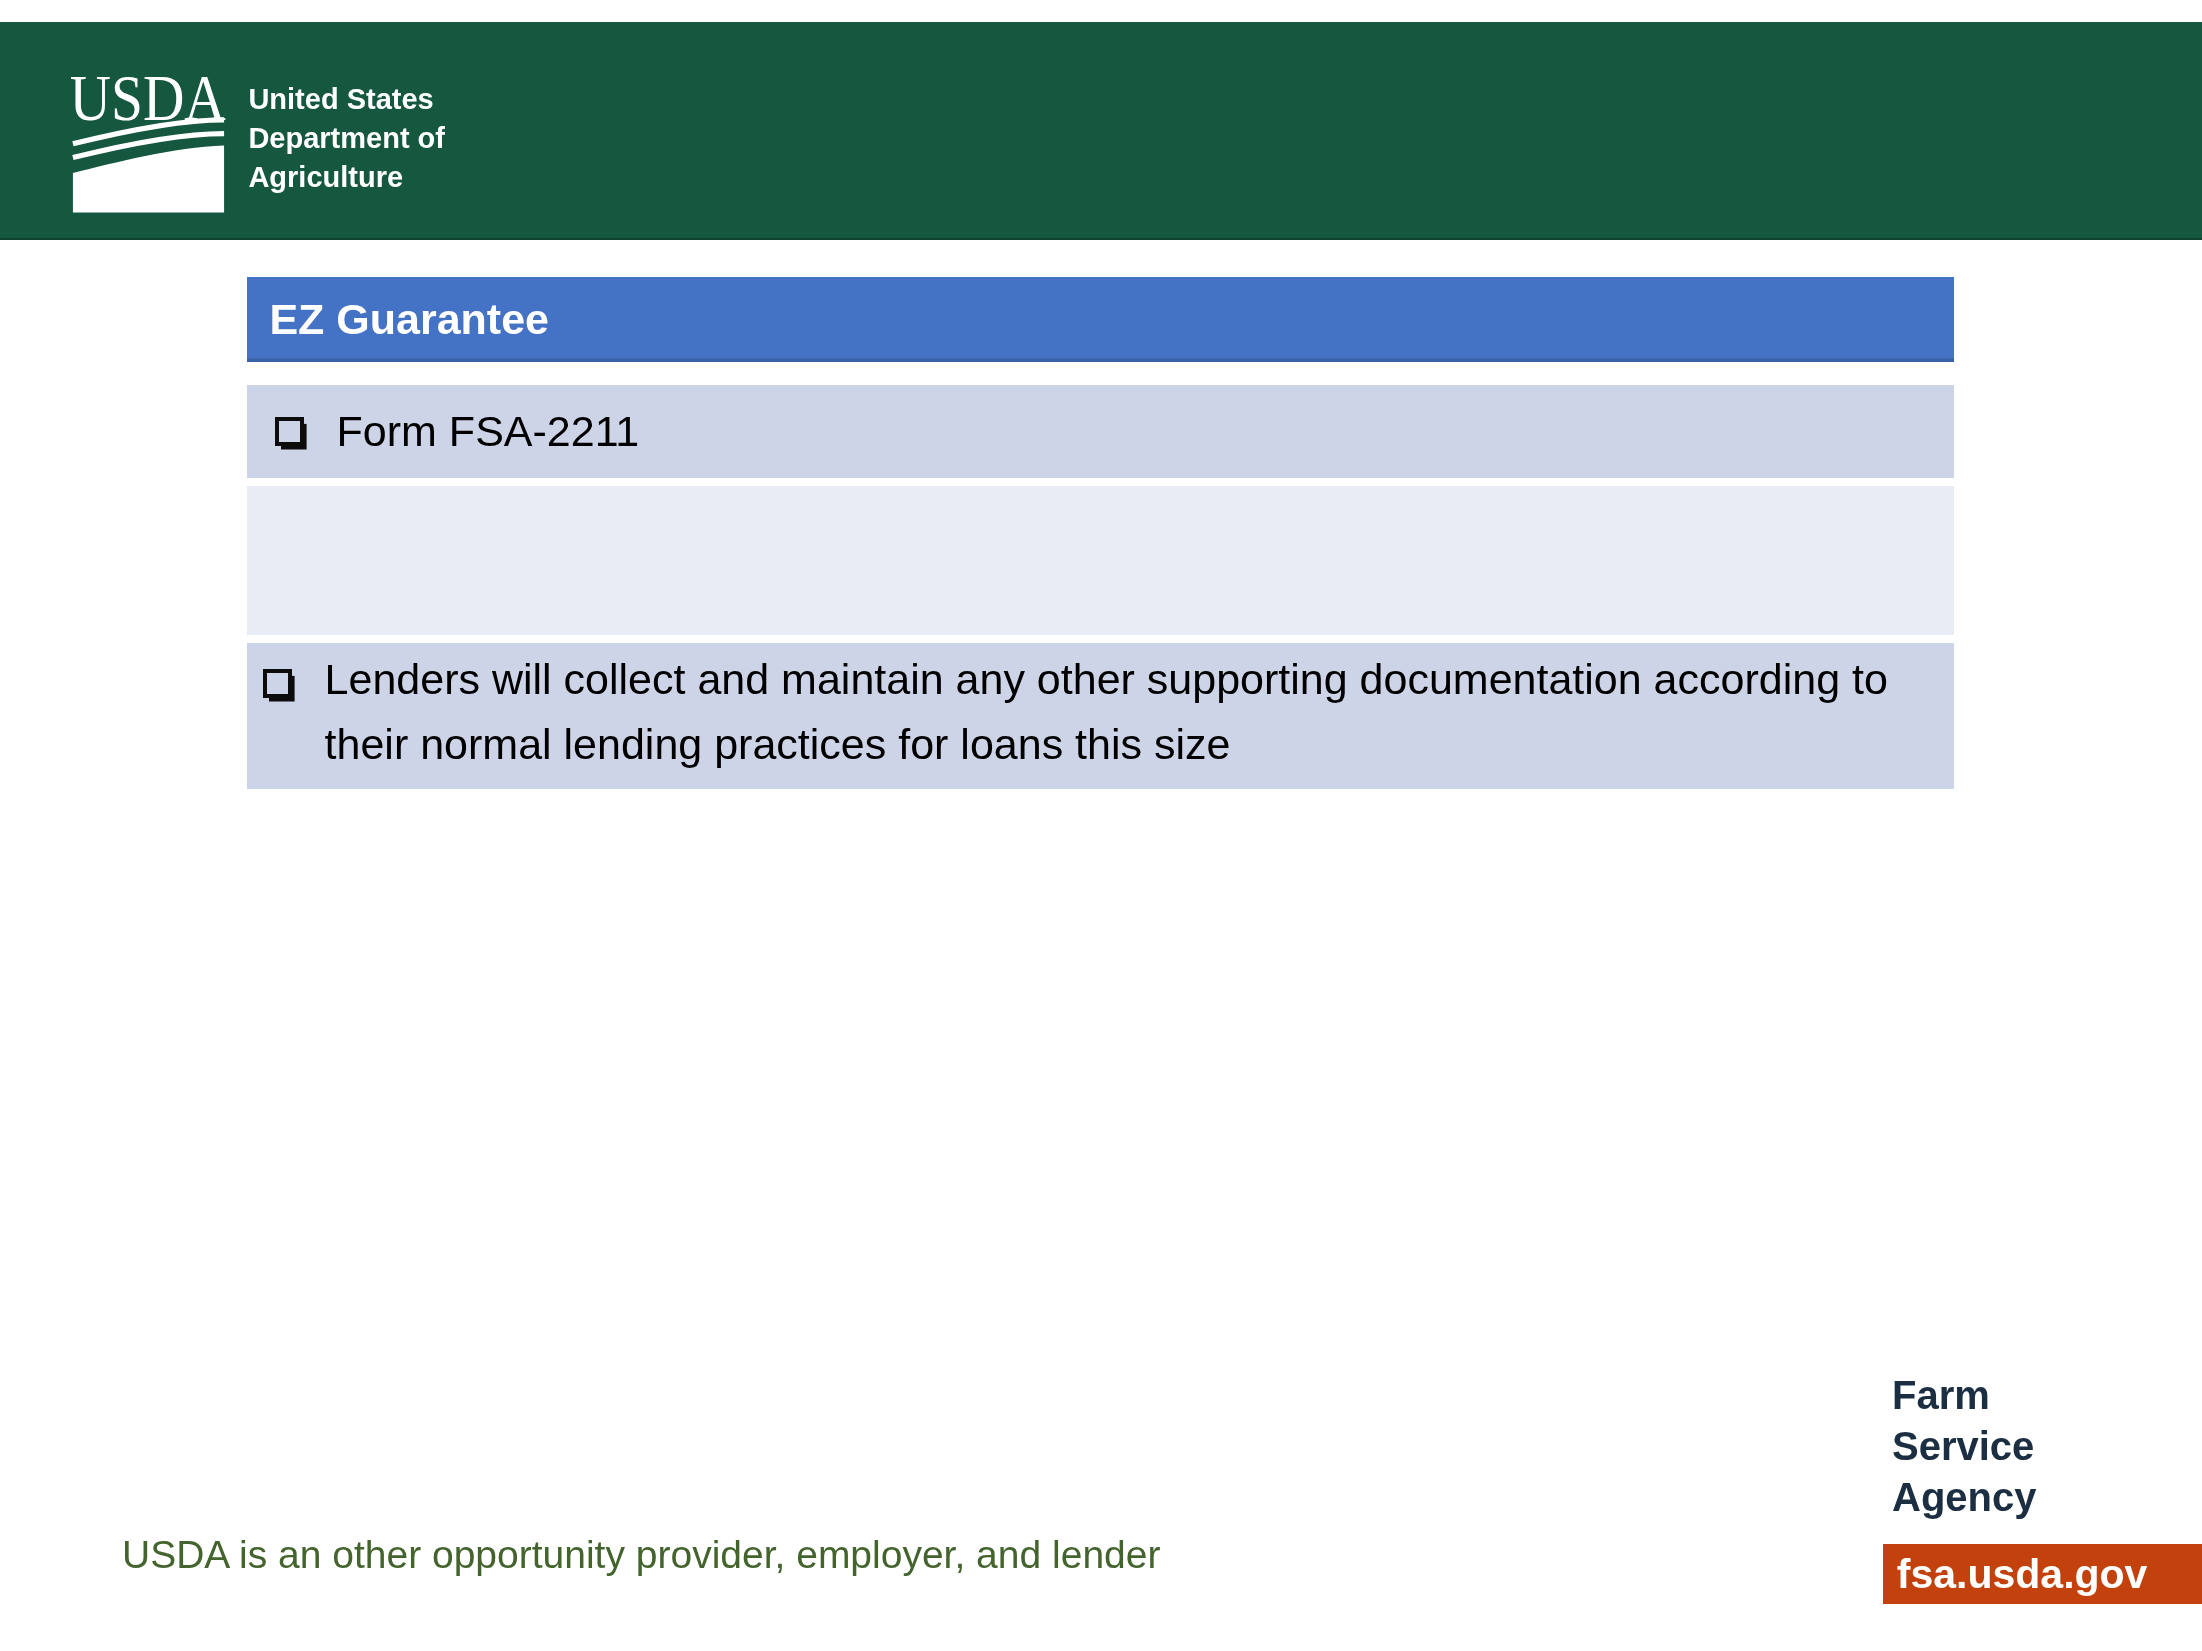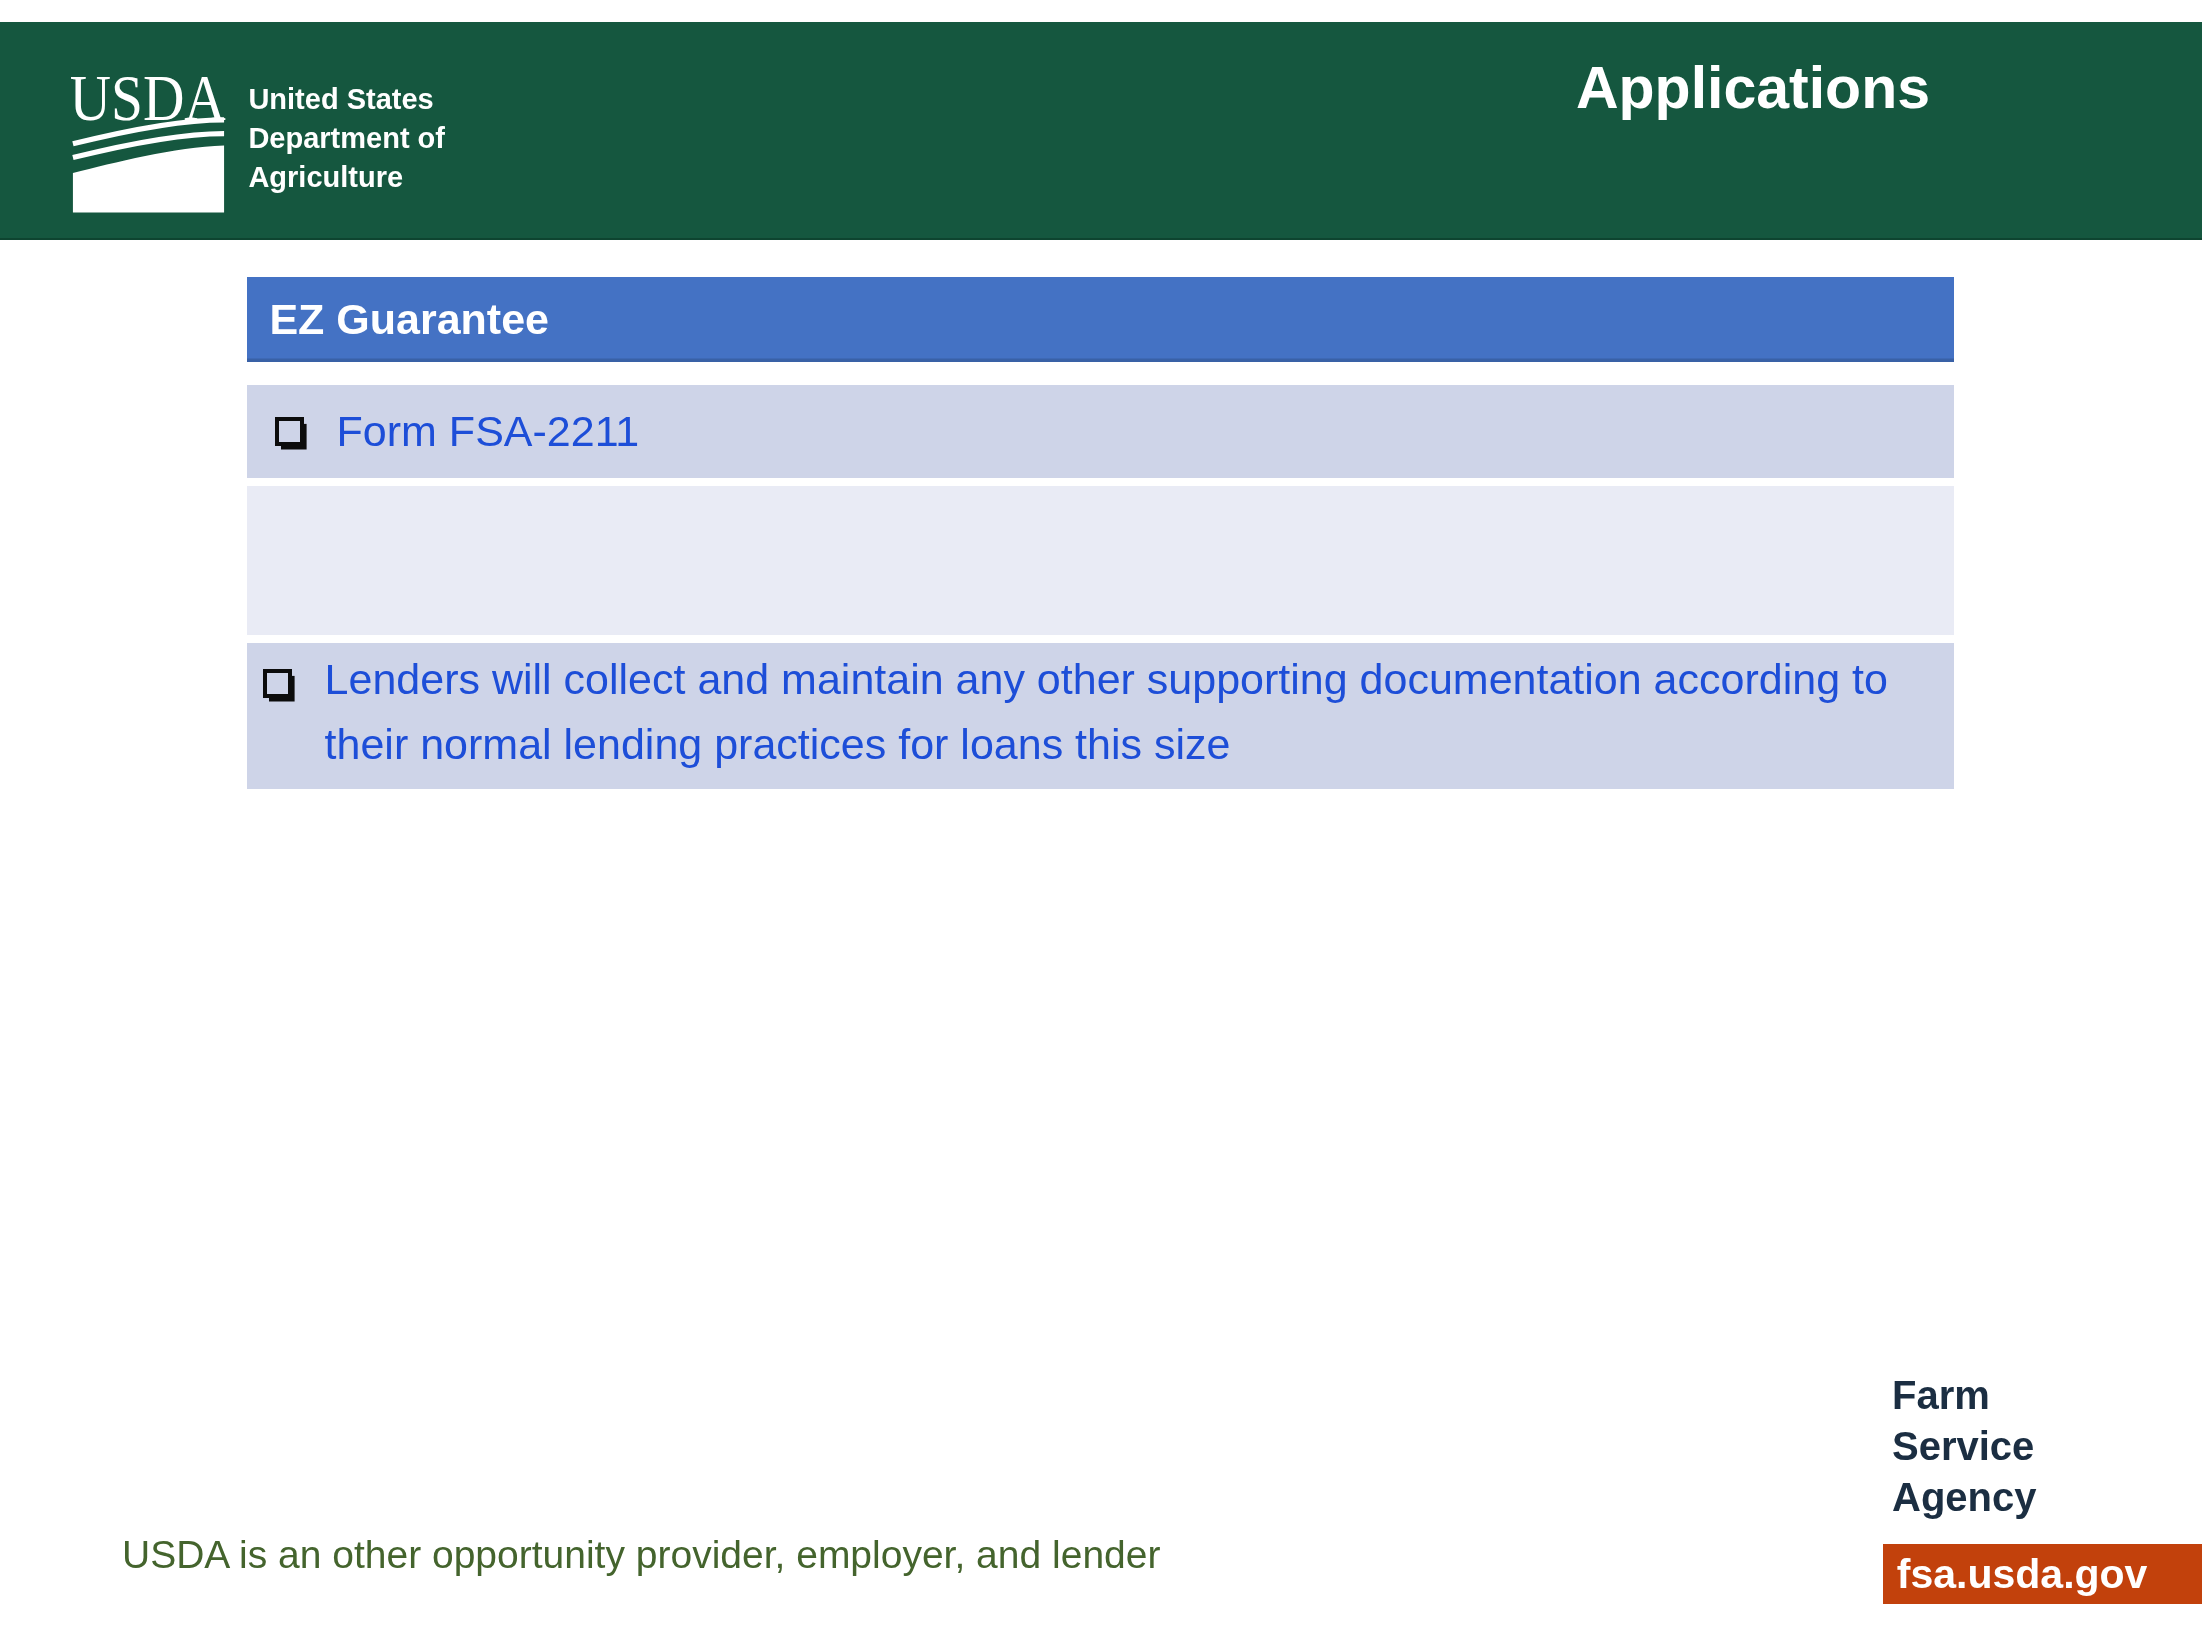--- a/index.html
+++ b/index.html
@@ -67,21 +67,21 @@
     height: 85px;
     display: flex;
     align-items: center;
     padding-left: 22.4px;
     box-sizing: border-box;
     box-shadow: inset 0 -3.4px 0 rgba(0,0,0,0.15);
     margin-bottom: 23px;
   }
   .t-row {
     box-sizing: border-box;
-    color: #1d4ed8;
+    color: #000000;
     font-size: 43px;
   }
   .shade-dark  { background: #CED4E8; }
   .shade-light { background: #E9EBF5; }
   .row-1 {
     height: 93px;
     margin-bottom: 7.7px;
     display: flex;
     align-items: center;
     padding-left: 28px;
@@ -164,21 +164,20 @@
         <path d="M2,86 C50,74 120,58 178,58" stroke="#ffffff" stroke-width="6" fill="none"></path>
         <path d="M2,102 C50,90 120,74 178,74" stroke="#ffffff" stroke-width="6" fill="none"></path>
         <path d="M2,166 L2,120 C50,108 120,90 178,88 L178,166 Z" fill="#ffffff"></path>
       </svg>
       <div class="org-text">
         <span>United States</span>
         <span>Department of</span>
         <span>Agriculture</span>
       </div>
     </div>
-    <div class="slide-title">Applications</div>
   </div>
 
   <div class="checklist-table">
 
     <div class="table-header">EZ Guarantee</div>
 
     <div class="t-row shade-dark row-1">
       <span class="cb"></span>
       <span>Form FSA-2211</span>
     </div>

